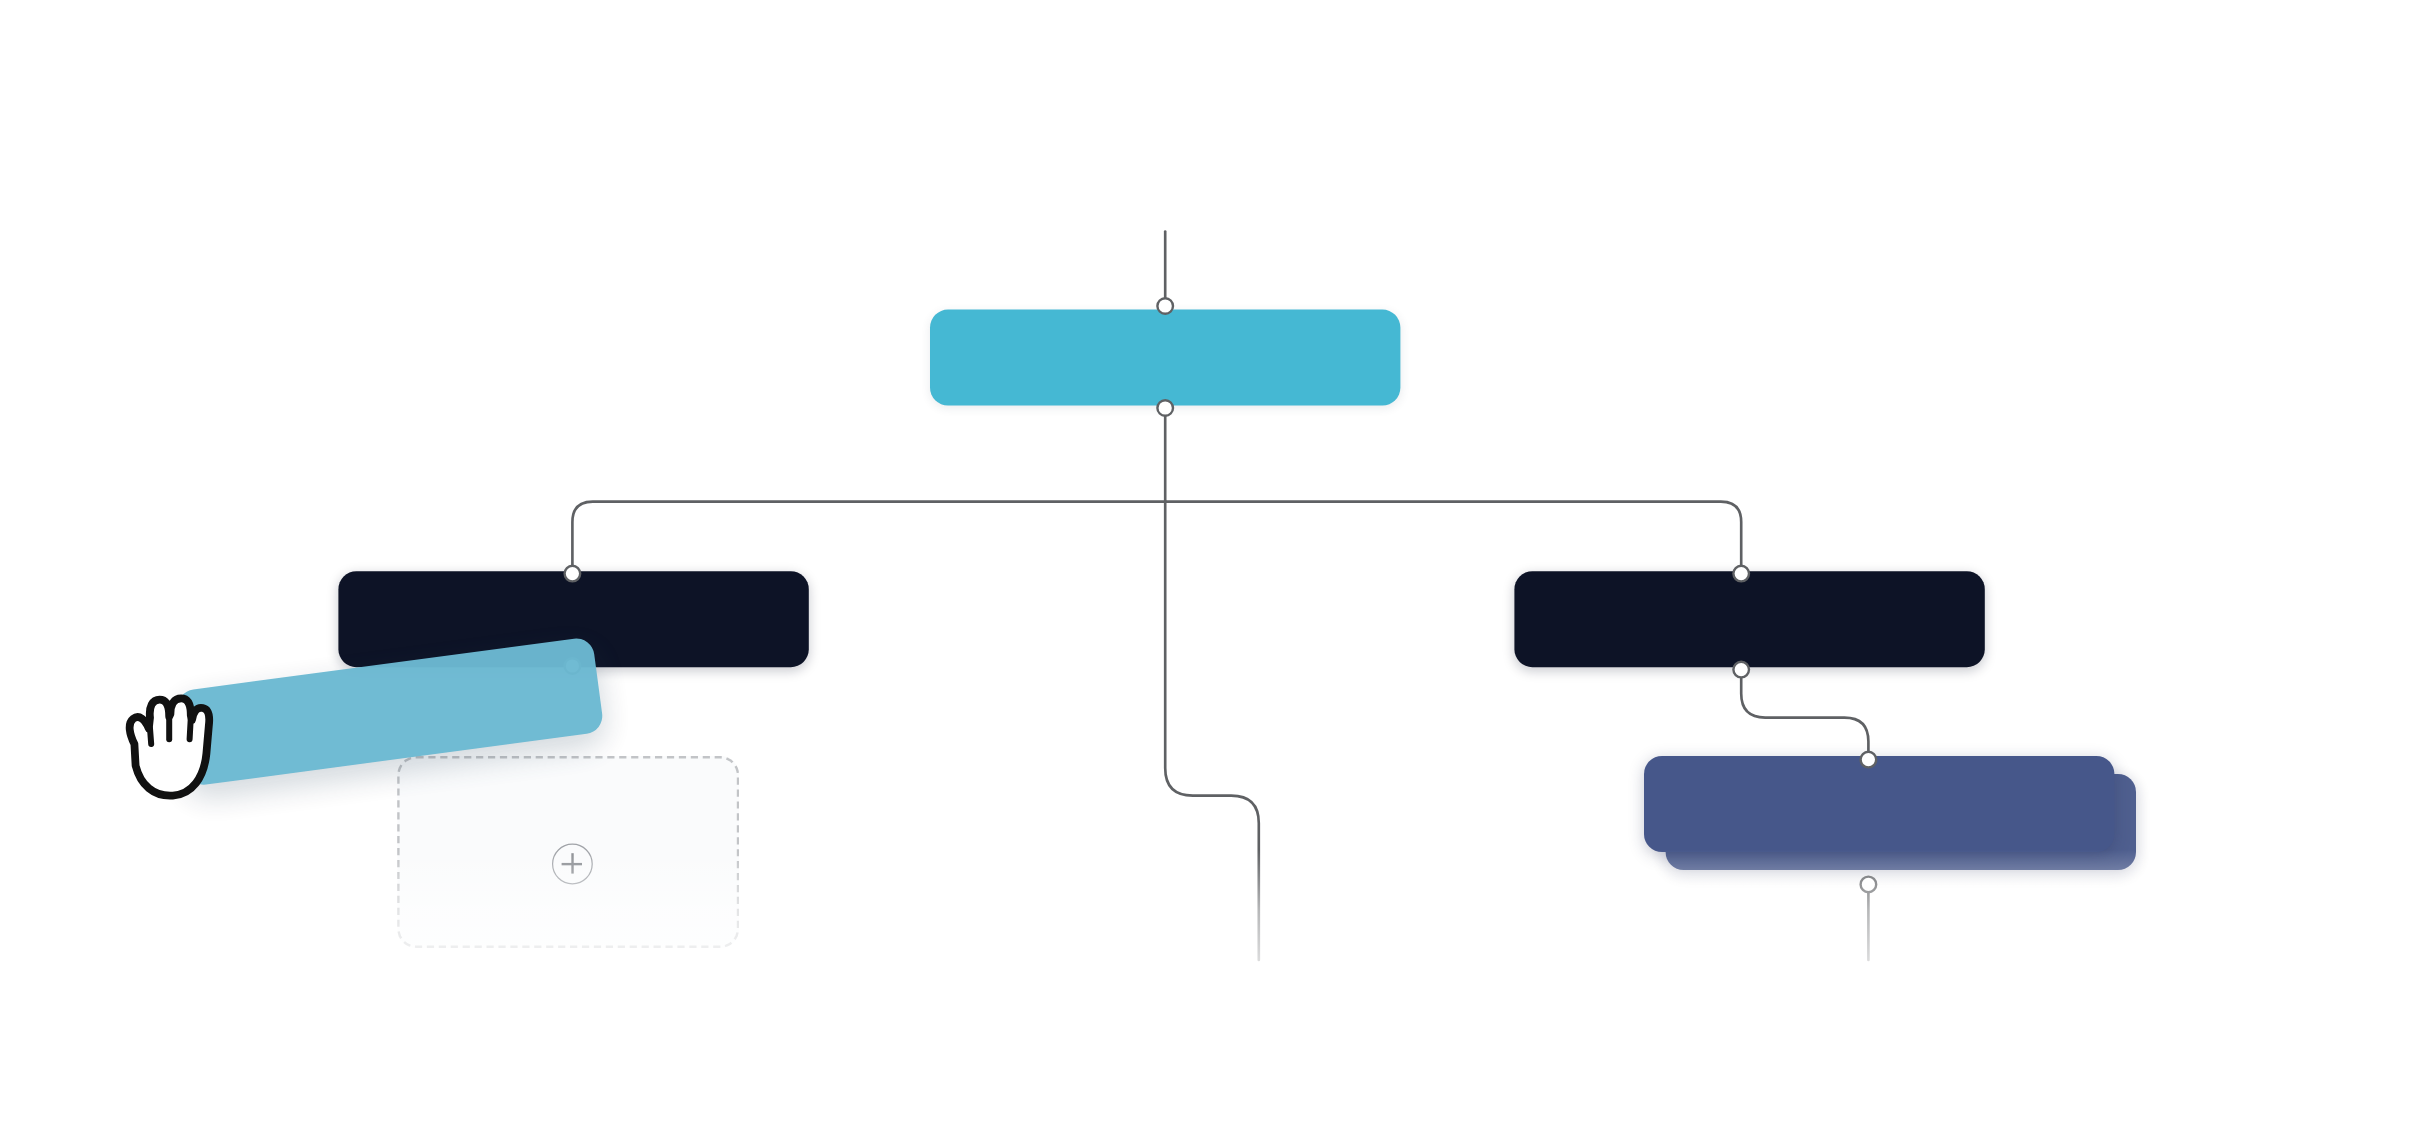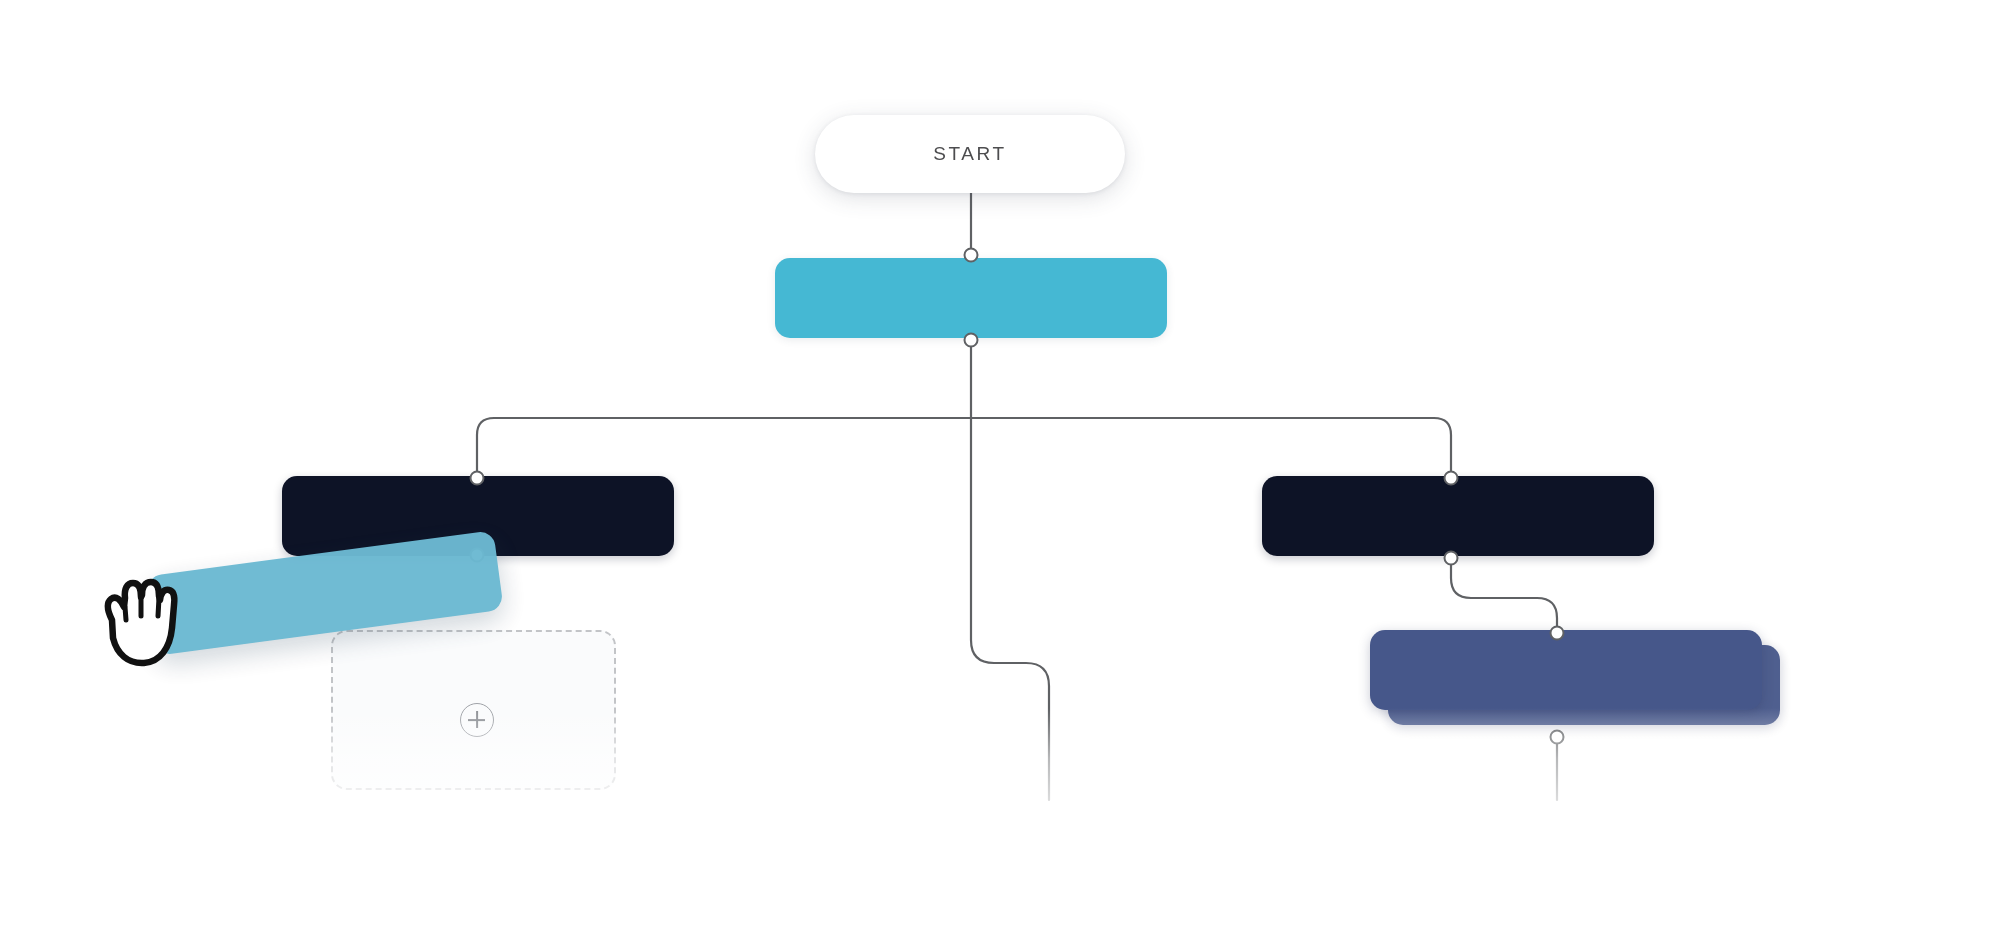--- a/index.html
+++ b/index.html
@@ -191,23 +191,20 @@
     <path class="edge-path" stroke="url(#fadeCenter)" d="M 971 418 L 971 640 Q 971 663 994 663 L 1026 663 Q 1049 663 1049 686 L 1049 800"></path>
 
     <path class="edge-path" d="M 1451 560 L 1451 578 Q 1451 598 1471 598 L 1537 598 Q 1557 598 1557 618 L 1557 631"></path>
 
     <path class="edge-path" stroke="url(#fadeIndigo)" d="M 1557 739 L 1557 800"></path>
   </svg>
 
   <div class="drop-zone" style="left:331px; top:630px; width:285px; height:160px;"></div>
   <div class="drop-plus" style="left:460px; top:703px;"></div>
 
-  <div class="node node-start" style="left:815px; top:115px; width:310px; height:78px;">
-    <span class="start-label">START</span>
-  </div>
 
   <div class="node node-cyan" style="left:775px; top:258px; width:392px; height:80px;"></div>
 
   <div class="node node-dark" style="left:282px; top:476px; width:392px; height:80px;"></div>
 
   <div class="node node-dark" style="left:1262px; top:476px; width:392px; height:80px;"></div>
 
   <div class="node node-indigo ghost-back" style="left:1388px; top:645px; width:392px; height:80px;"></div>
   <div class="node node-indigo" style="left:1370px; top:630px; width:392px; height:80px;"></div>
 

